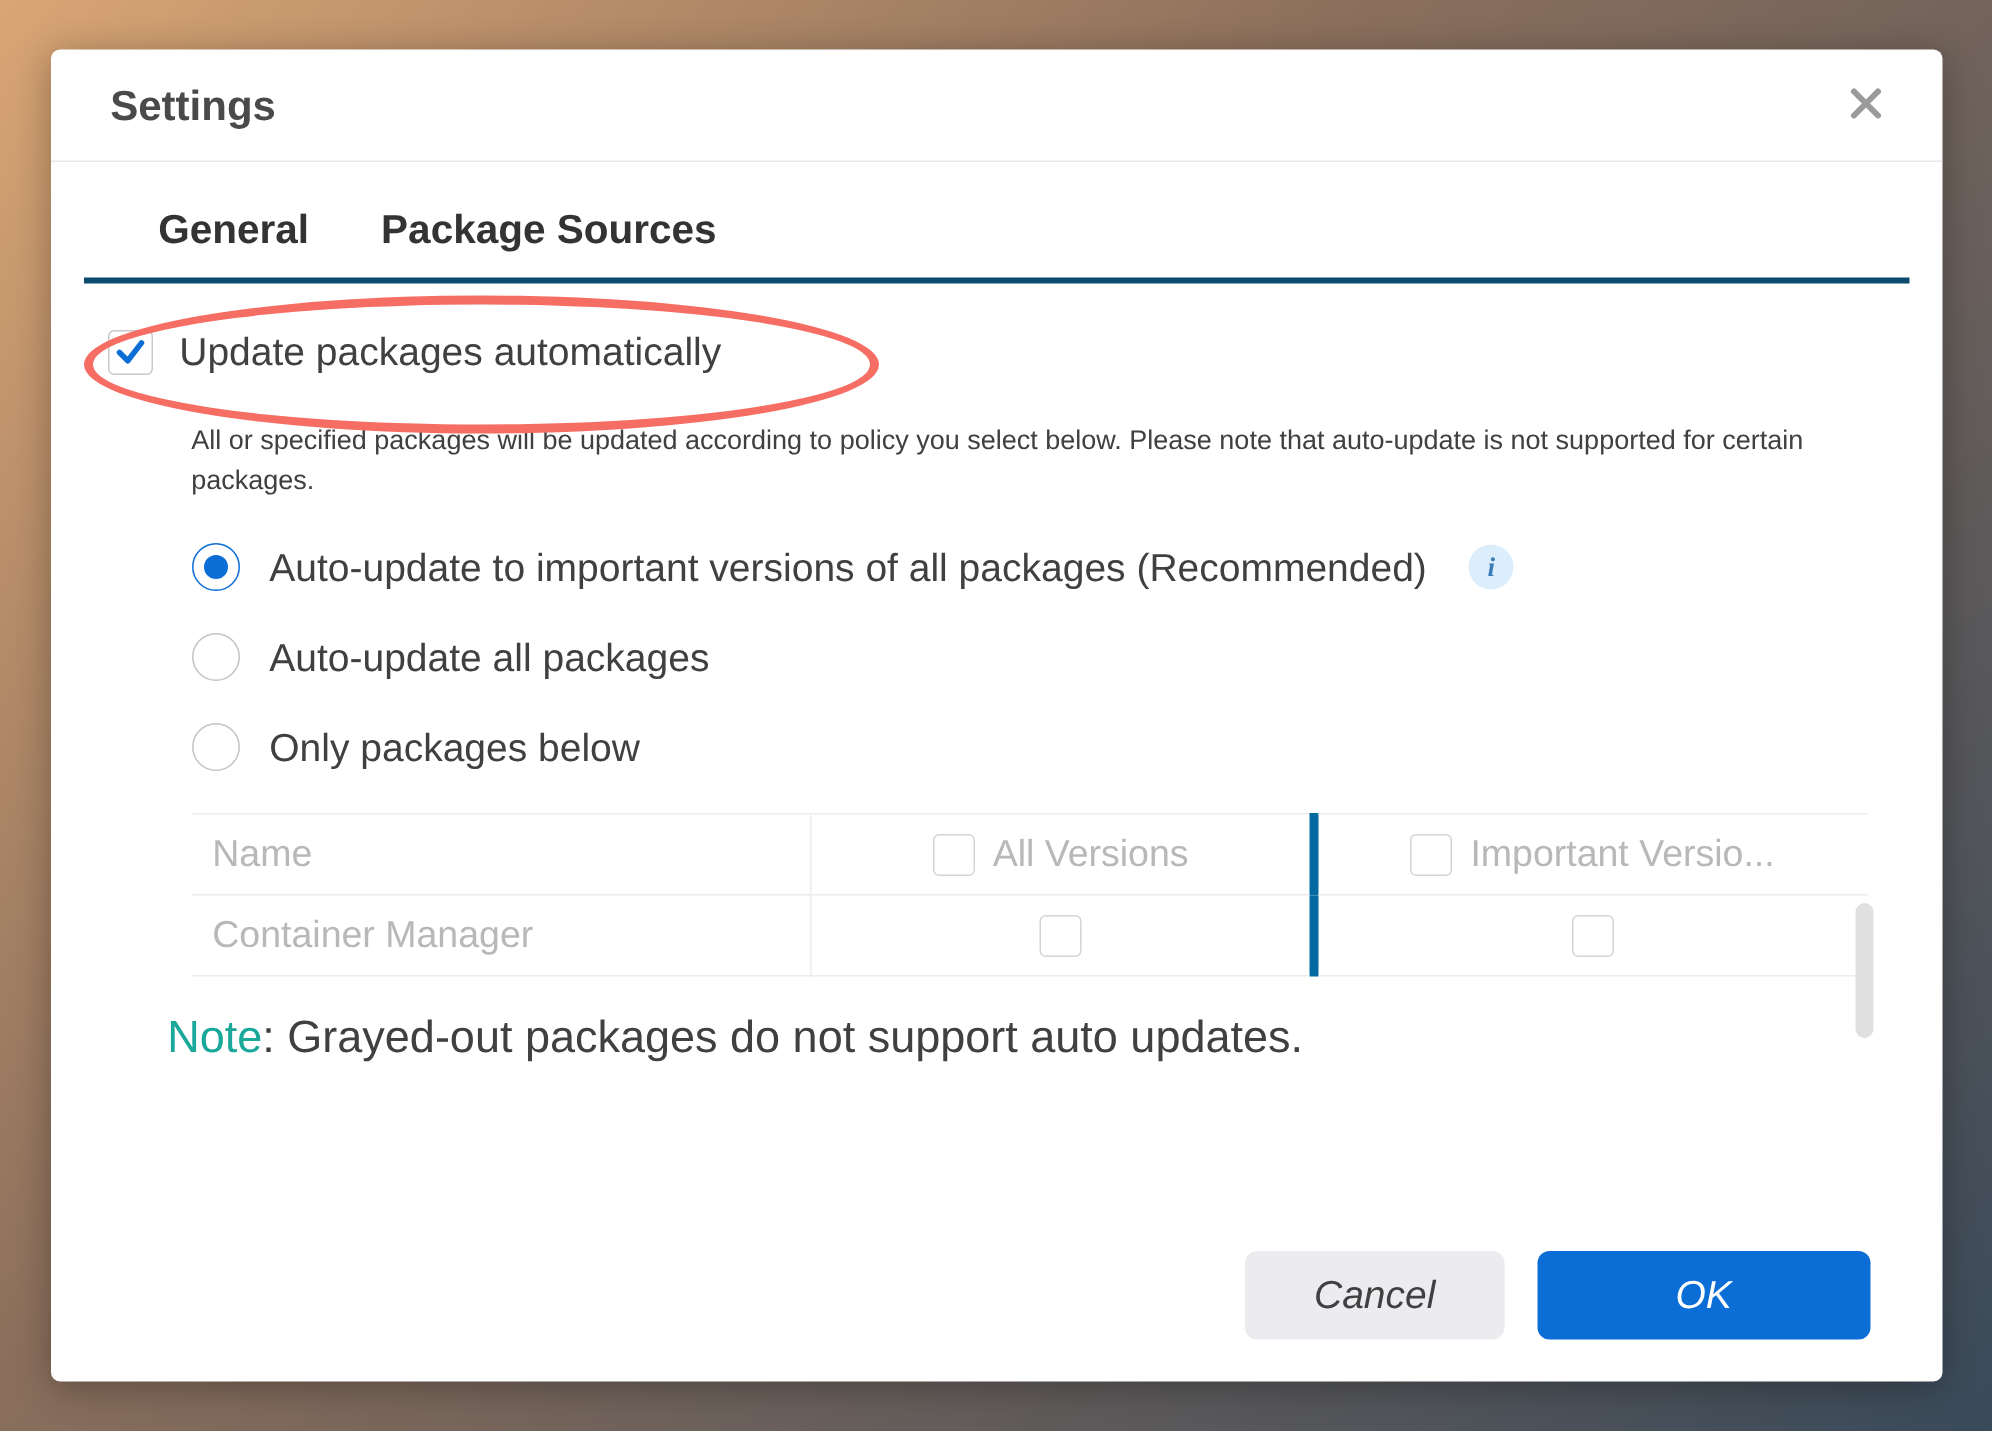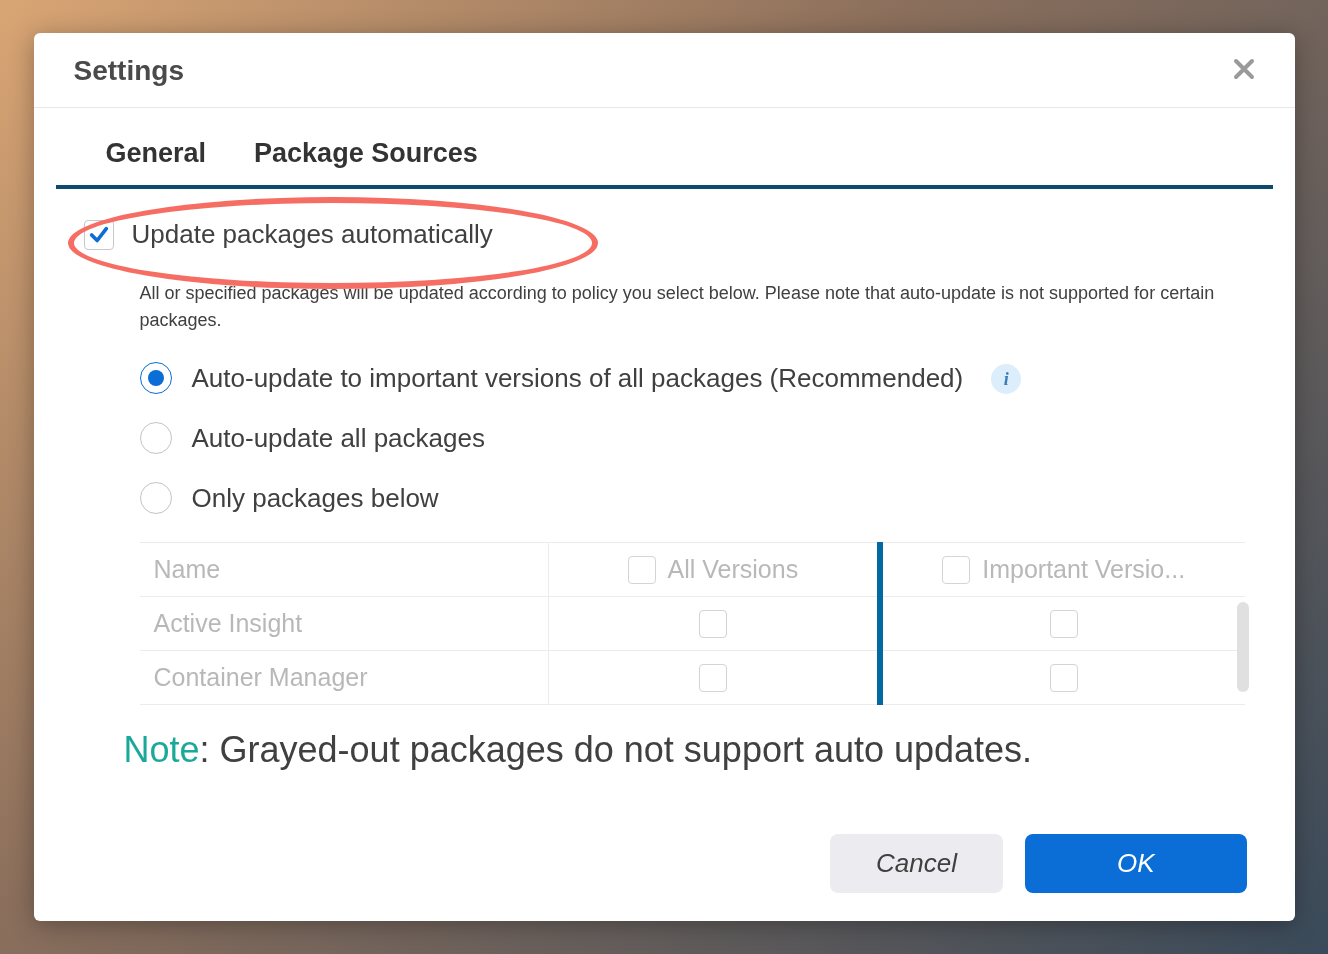--- a/index.html
+++ b/index.html
@@ -68,21 +68,21 @@
       transform: translateX(-50%);
       width: 0;
       height: 0;
       border-left: 10px solid transparent;
       border-right: 10px solid transparent;
       border-bottom: 10px solid #fff;
       filter: drop-shadow(0 -1px 0 #e0e0e0);
     }
     .content {
       flex: 1;
-      padding: 30px 50px 10px 50px;
+      padding: 30px 50px 10px 38px;
       overflow: hidden;
       position: relative;
     }
     .checkbox-row {
       display: flex;
       align-items: center;
       gap: 18px;
       margin-bottom: 30px;
       position: relative;
     }
@@ -117,21 +117,21 @@
       font-size: 18px;
       color: #404040;
       line-height: 1.5;
       margin: 0 0 28px 56px;
     }
     .radio-group {
       margin-left: 56px;
     }
     .radio-row {
       display: flex;
-      align-items: flex-end;
+      align-items: center;
       gap: 20px;
       margin-bottom: 28px;
     }
     .radio {
       width: 32px;
       height: 32px;
       border: 1.5px solid #c4c4c4;
       border-radius: 50%;
       display: flex;
       align-items: center;
@@ -210,21 +210,21 @@
       position: absolute;
       right: -4px;
       top: 60px;
       width: 12px;
       height: 90px;
       background: #e0e0e0;
       border-radius: 6px;
     }
     .note {
       margin: 24px 0 0 40px;
-      font-size: 36px;
+      font-size: 30px;
       color: #404040;
     }
     .note-label { color: #1aa89a; }
     .footer {
       padding: 18px 48px 28px 0;
       display: flex;
       justify-content: flex-end;
       gap: 22px;
     }
     .btn {
@@ -308,29 +308,20 @@
             <th class="col-imp">
               <div class="th-inner center">
                 <div class="mini-checkbox"></div>
                 <span class="ellipsis">Important Versio...</span>
               </div>
             </th>
           </tr>
         </thead>
         <tbody>
           <tr>
-            <td class="col-name">Active Insight</td>
-            <td class="col-all td-center">
-                <div class="mini-checkbox" style="margin:auto"></div>
-              </td>
-            <td class="col-imp td-center">
-                <div class="mini-checkbox" style="margin:auto"></div>
-              </td>
-          </tr>
-          <tr>
             <td class="col-name">Container Manager</td>
             <td class="col-all td-center">
                 <div class="mini-checkbox" style="margin:auto"></div>
               </td>
             <td class="col-imp td-center">
                 <div class="mini-checkbox" style="margin:auto"></div>
               </td>
           </tr>
         </tbody>
       </table>

